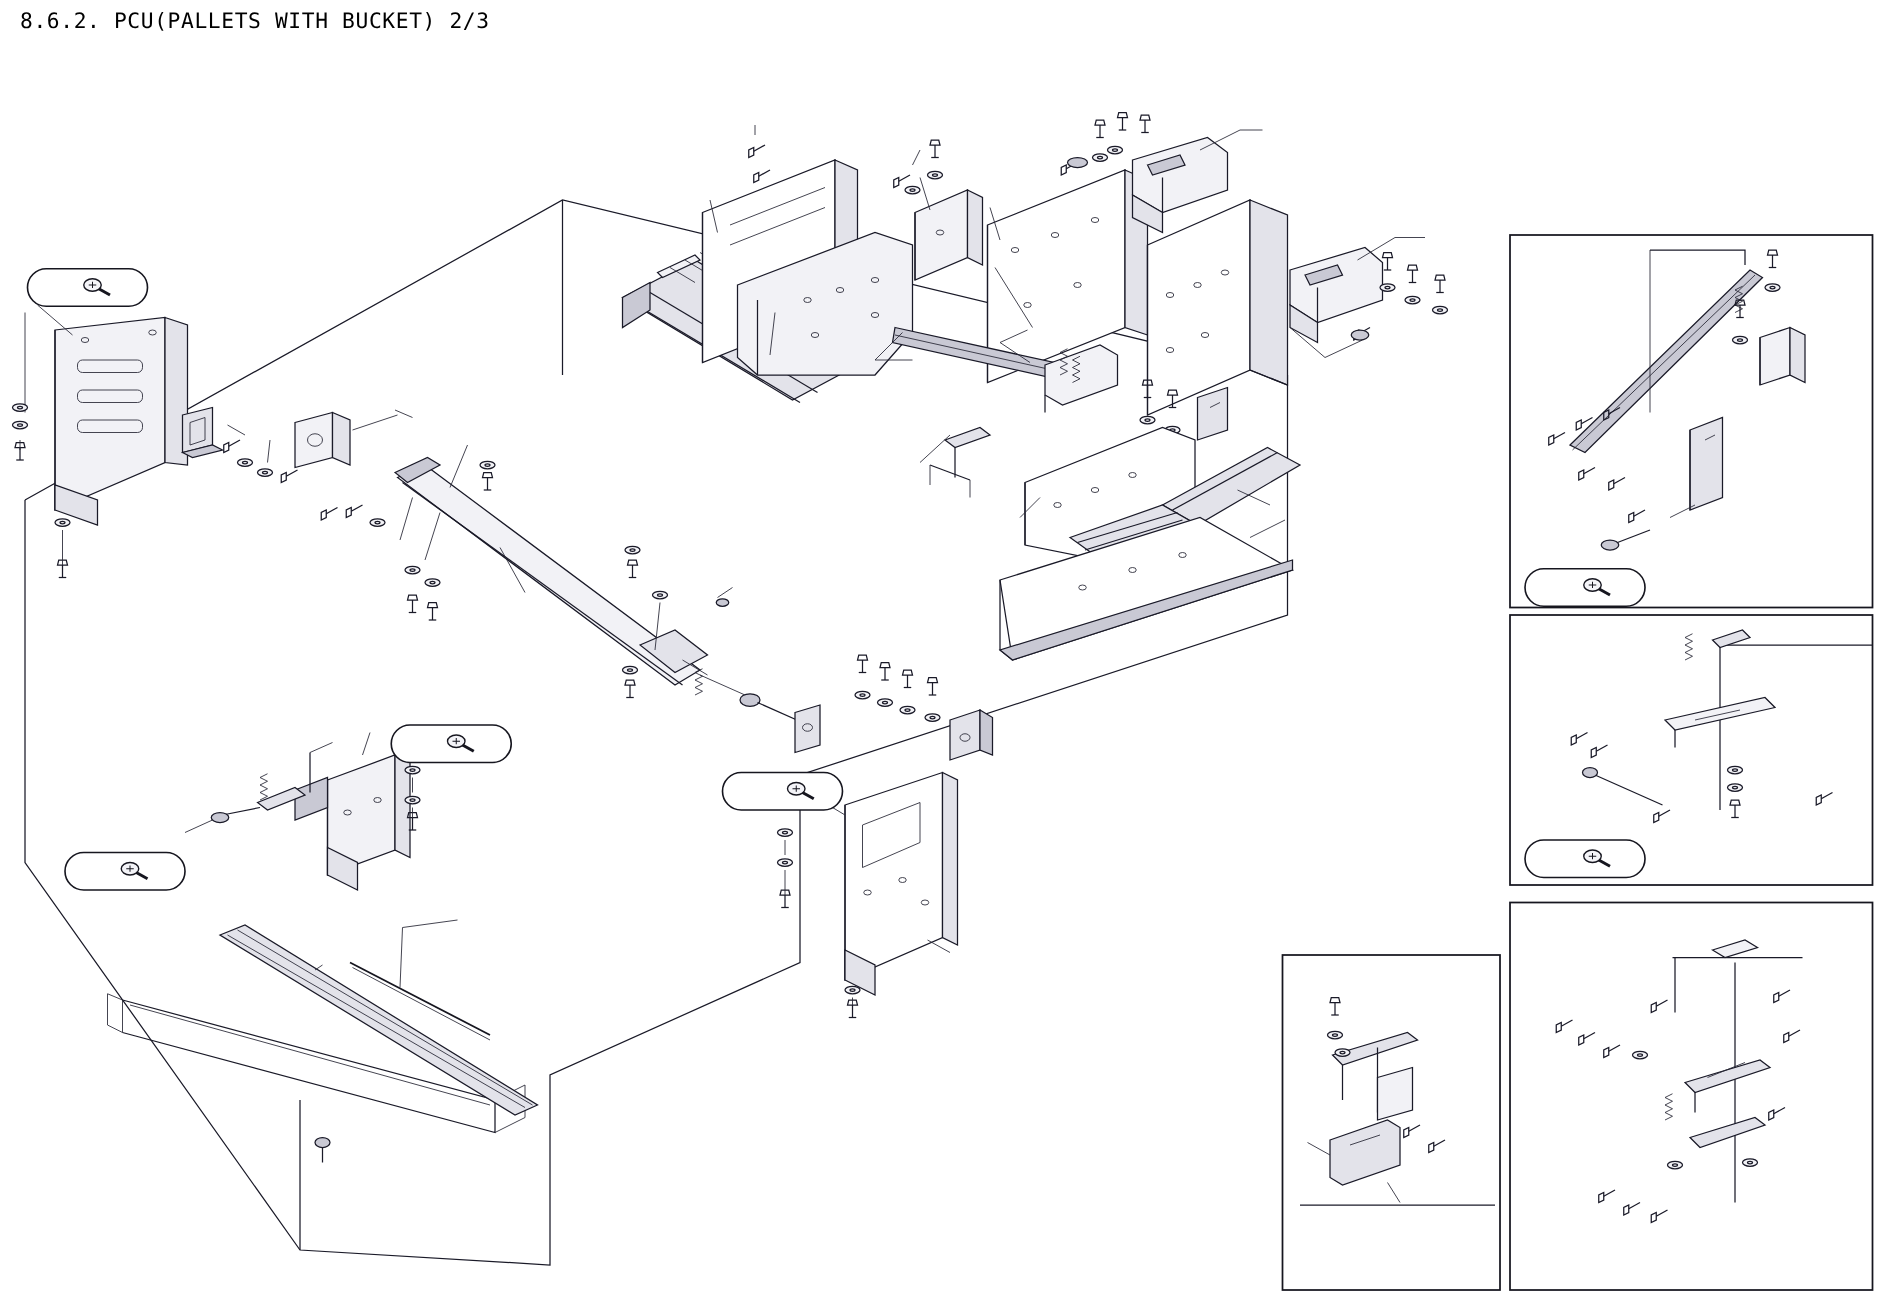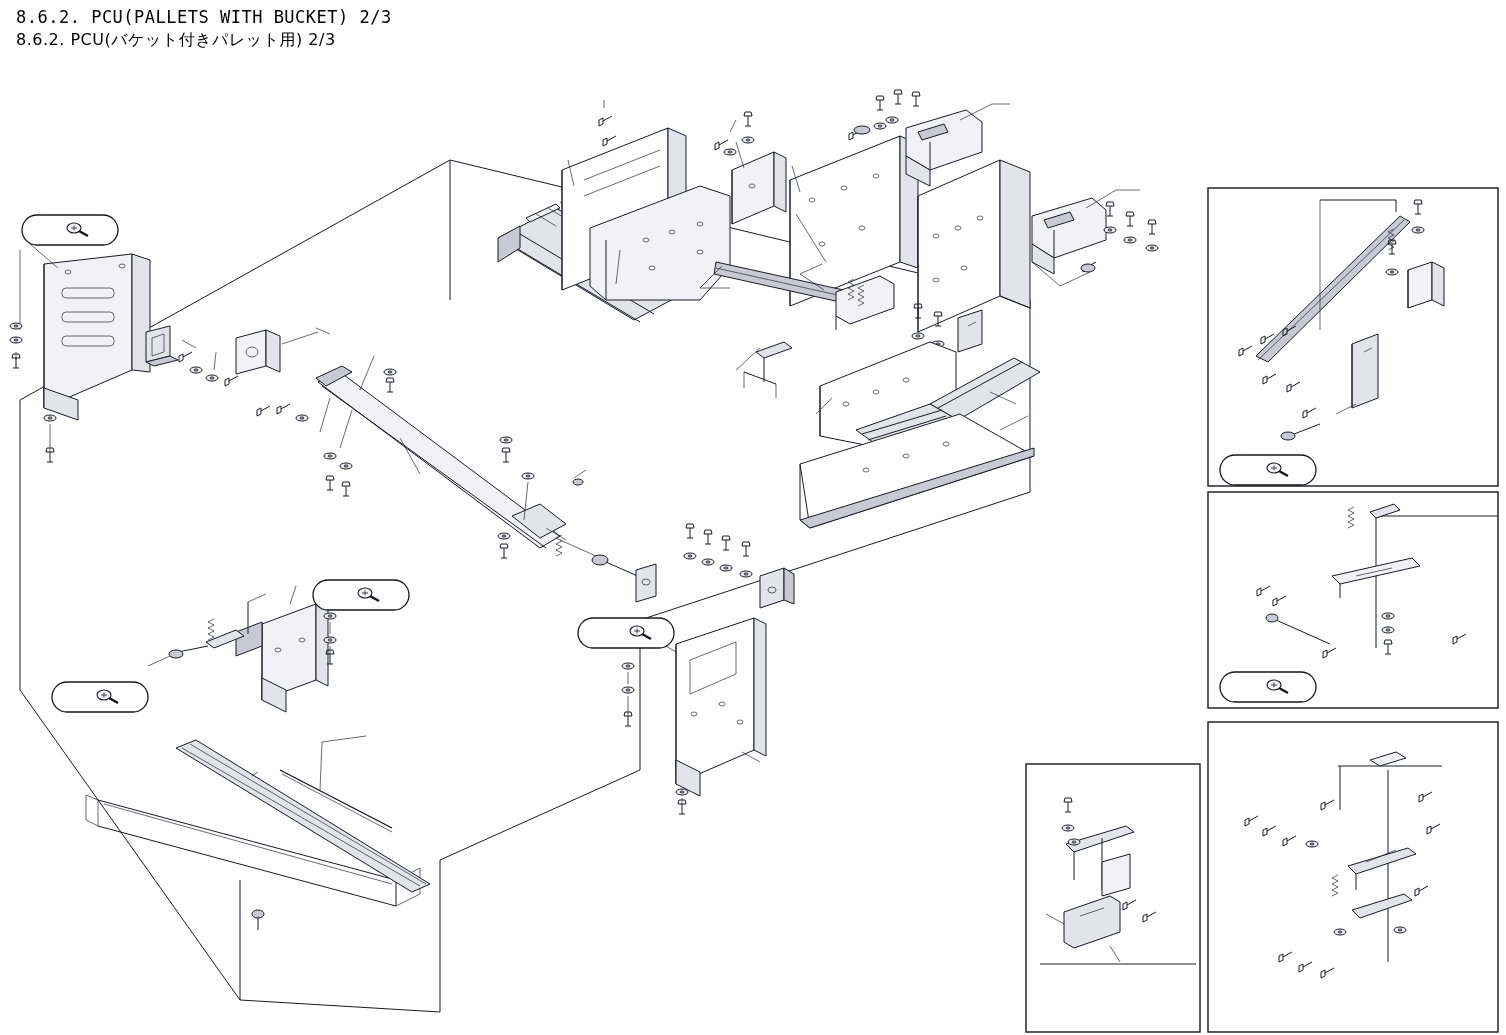--- a/index.html
+++ b/index.html
@@ -54,21 +54,20 @@
   .face-white { fill: #ffffff; stroke: #1a1a28; stroke-width: 1; }
   .box { fill: none; stroke: #16161f; stroke-width: 1.4; }
 </style>
 </head>
 <body>
 
 <div id="page">
 
   <div class="title-block">
     <div class="title-line">8.6.2. PCU(PALLETS WITH BUCKET) 2/3</div>
-    <div class="title-line jp">8.6.2. PCU(バケット付きパレット用) 2/3</div>
   </div>
 
   <svg class="art" viewBox="0 0 1506 1035">
 
     <defs>
       <g id="screw-v">
         <path class="ln" d="M0,0 l0,-10"></path>
         <path class="ln" d="M-4,-10 l8,0 l-1,-4 l-6,0 z" fill="#e6e6ee"></path>
         <path class="ln" d="M-3,0 l6,0"></path>
       </g>

